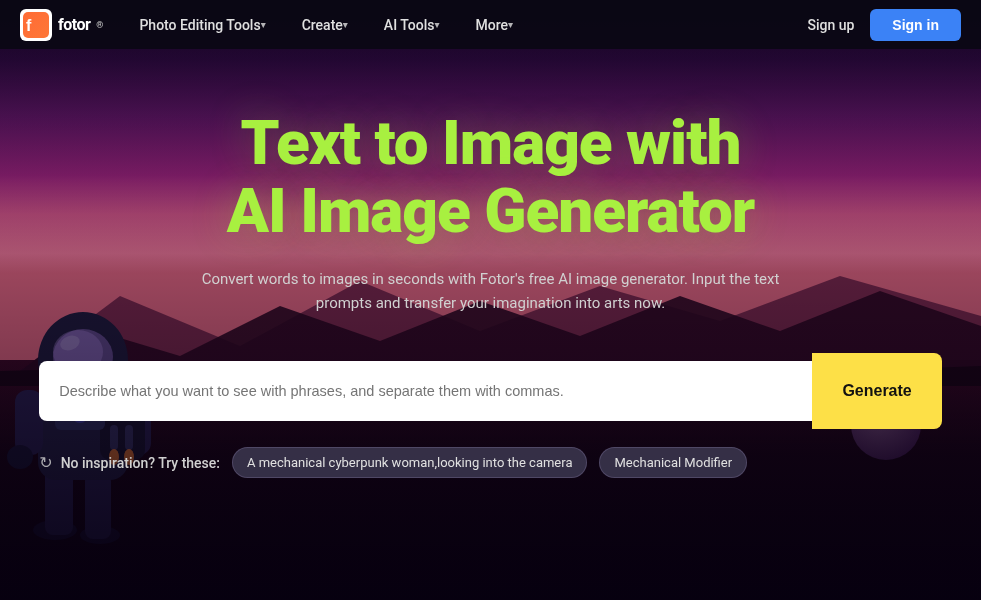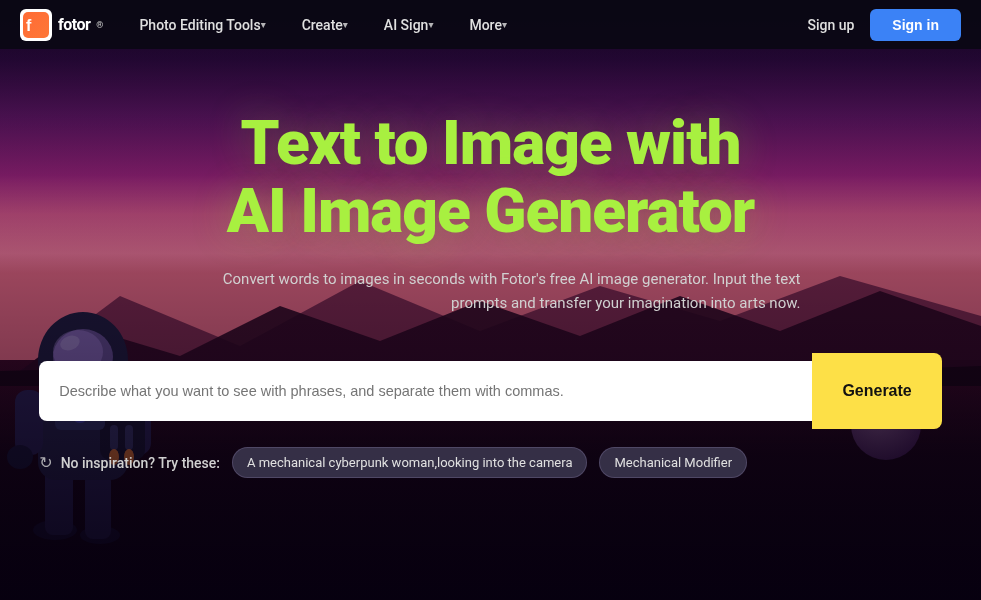--- a/index.html
+++ b/index.html
@@ -215,21 +215,21 @@
       color: #a8f040;
       text-shadow: 0 0 40px rgba(150, 230, 50, 0.3);
       max-width: 820px;
       letter-spacing: -1px;
     }
 
     .hero-subtitle {
       color: #d0d0d0;
       font-size: 15px;
       font-weight: 400;
-      text-align: right;
+      text-align: center;
       max-width: 620px;
       line-height: 1.6;
       margin-top: 22px;
     }
 
     .search-section {
       display: flex;
       align-items: center;
       gap: 0;
       margin-top: 38px;
@@ -335,21 +335,21 @@
   <div class="nav-items">
     <div class="nav-item">
       <span>Photo Editing Tools</span>
       <span class="chevron">▾</span>
     </div>
     <div class="nav-item">
       <span>Create</span>
       <span class="chevron">▾</span>
     </div>
     <div class="nav-item">
-      <span>AI Sign</span>
+      <span>AI Tools</span>
       <span class="chevron">▾</span>
     </div>
     <div class="nav-item">
       <span>More</span>
       <span class="chevron">▾</span>
     </div>
   </div>
 
   <div class="nav-auth">
     <span class="btn-signup">Sign up</span>

